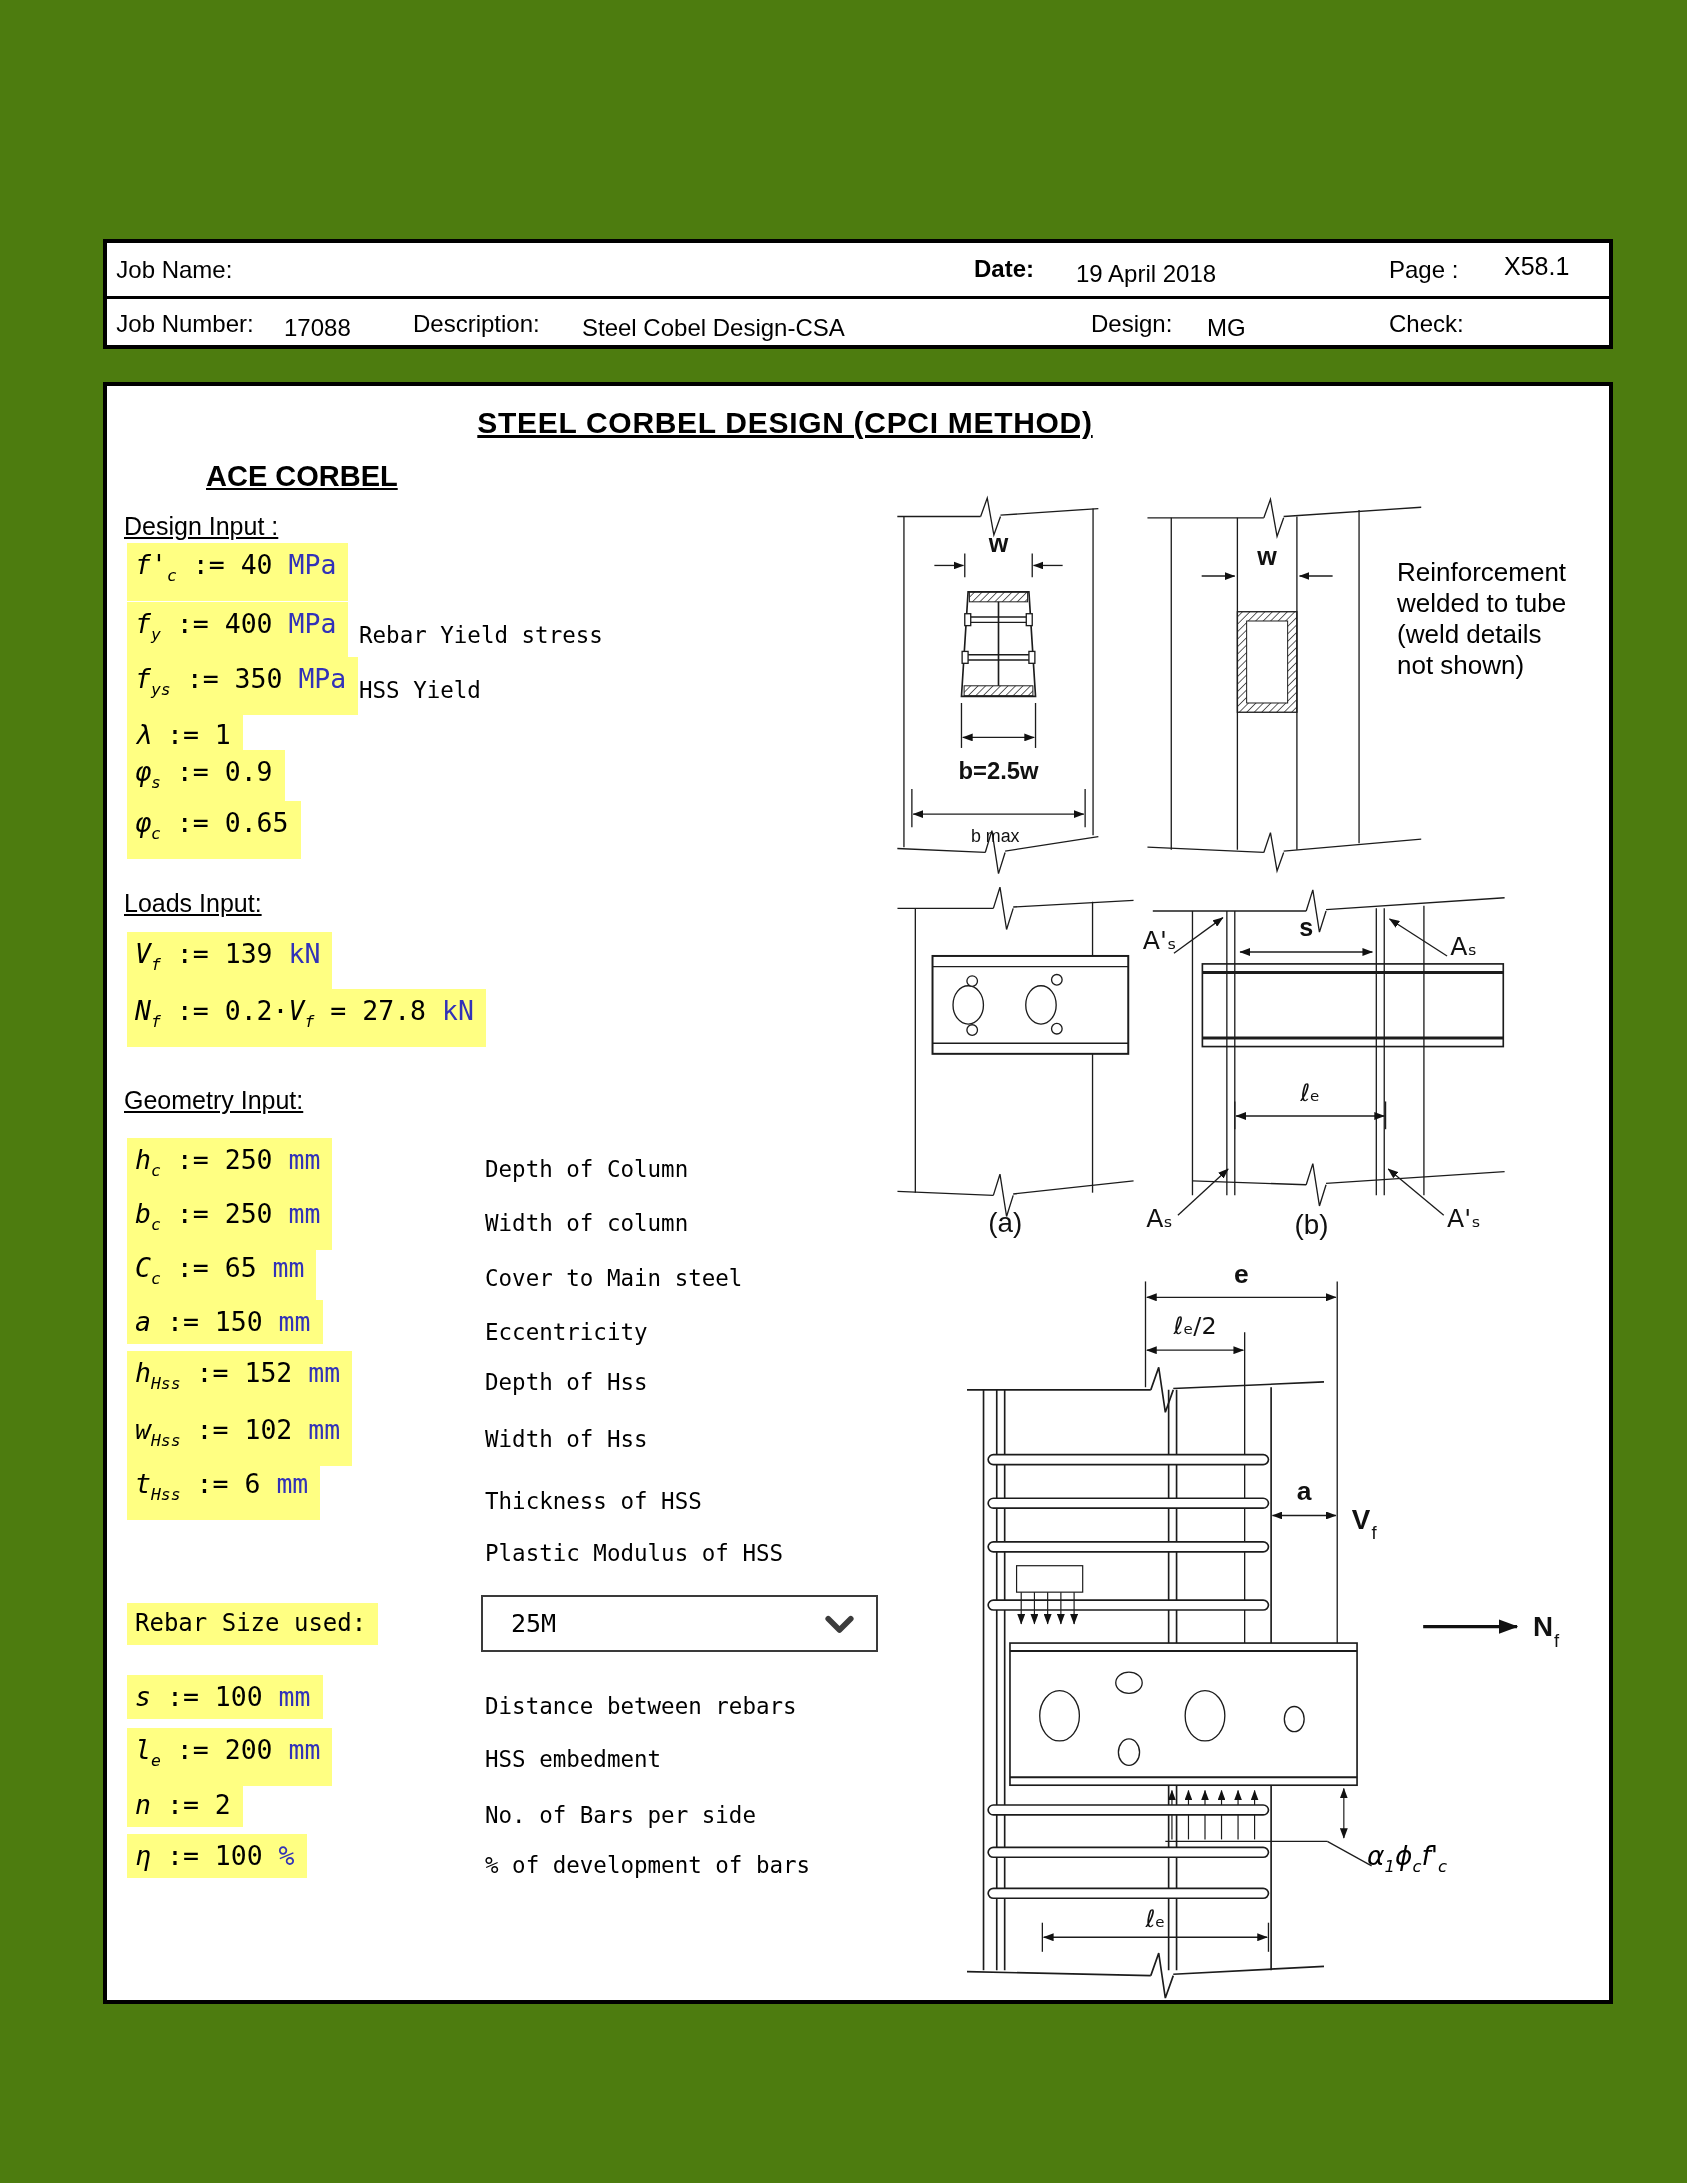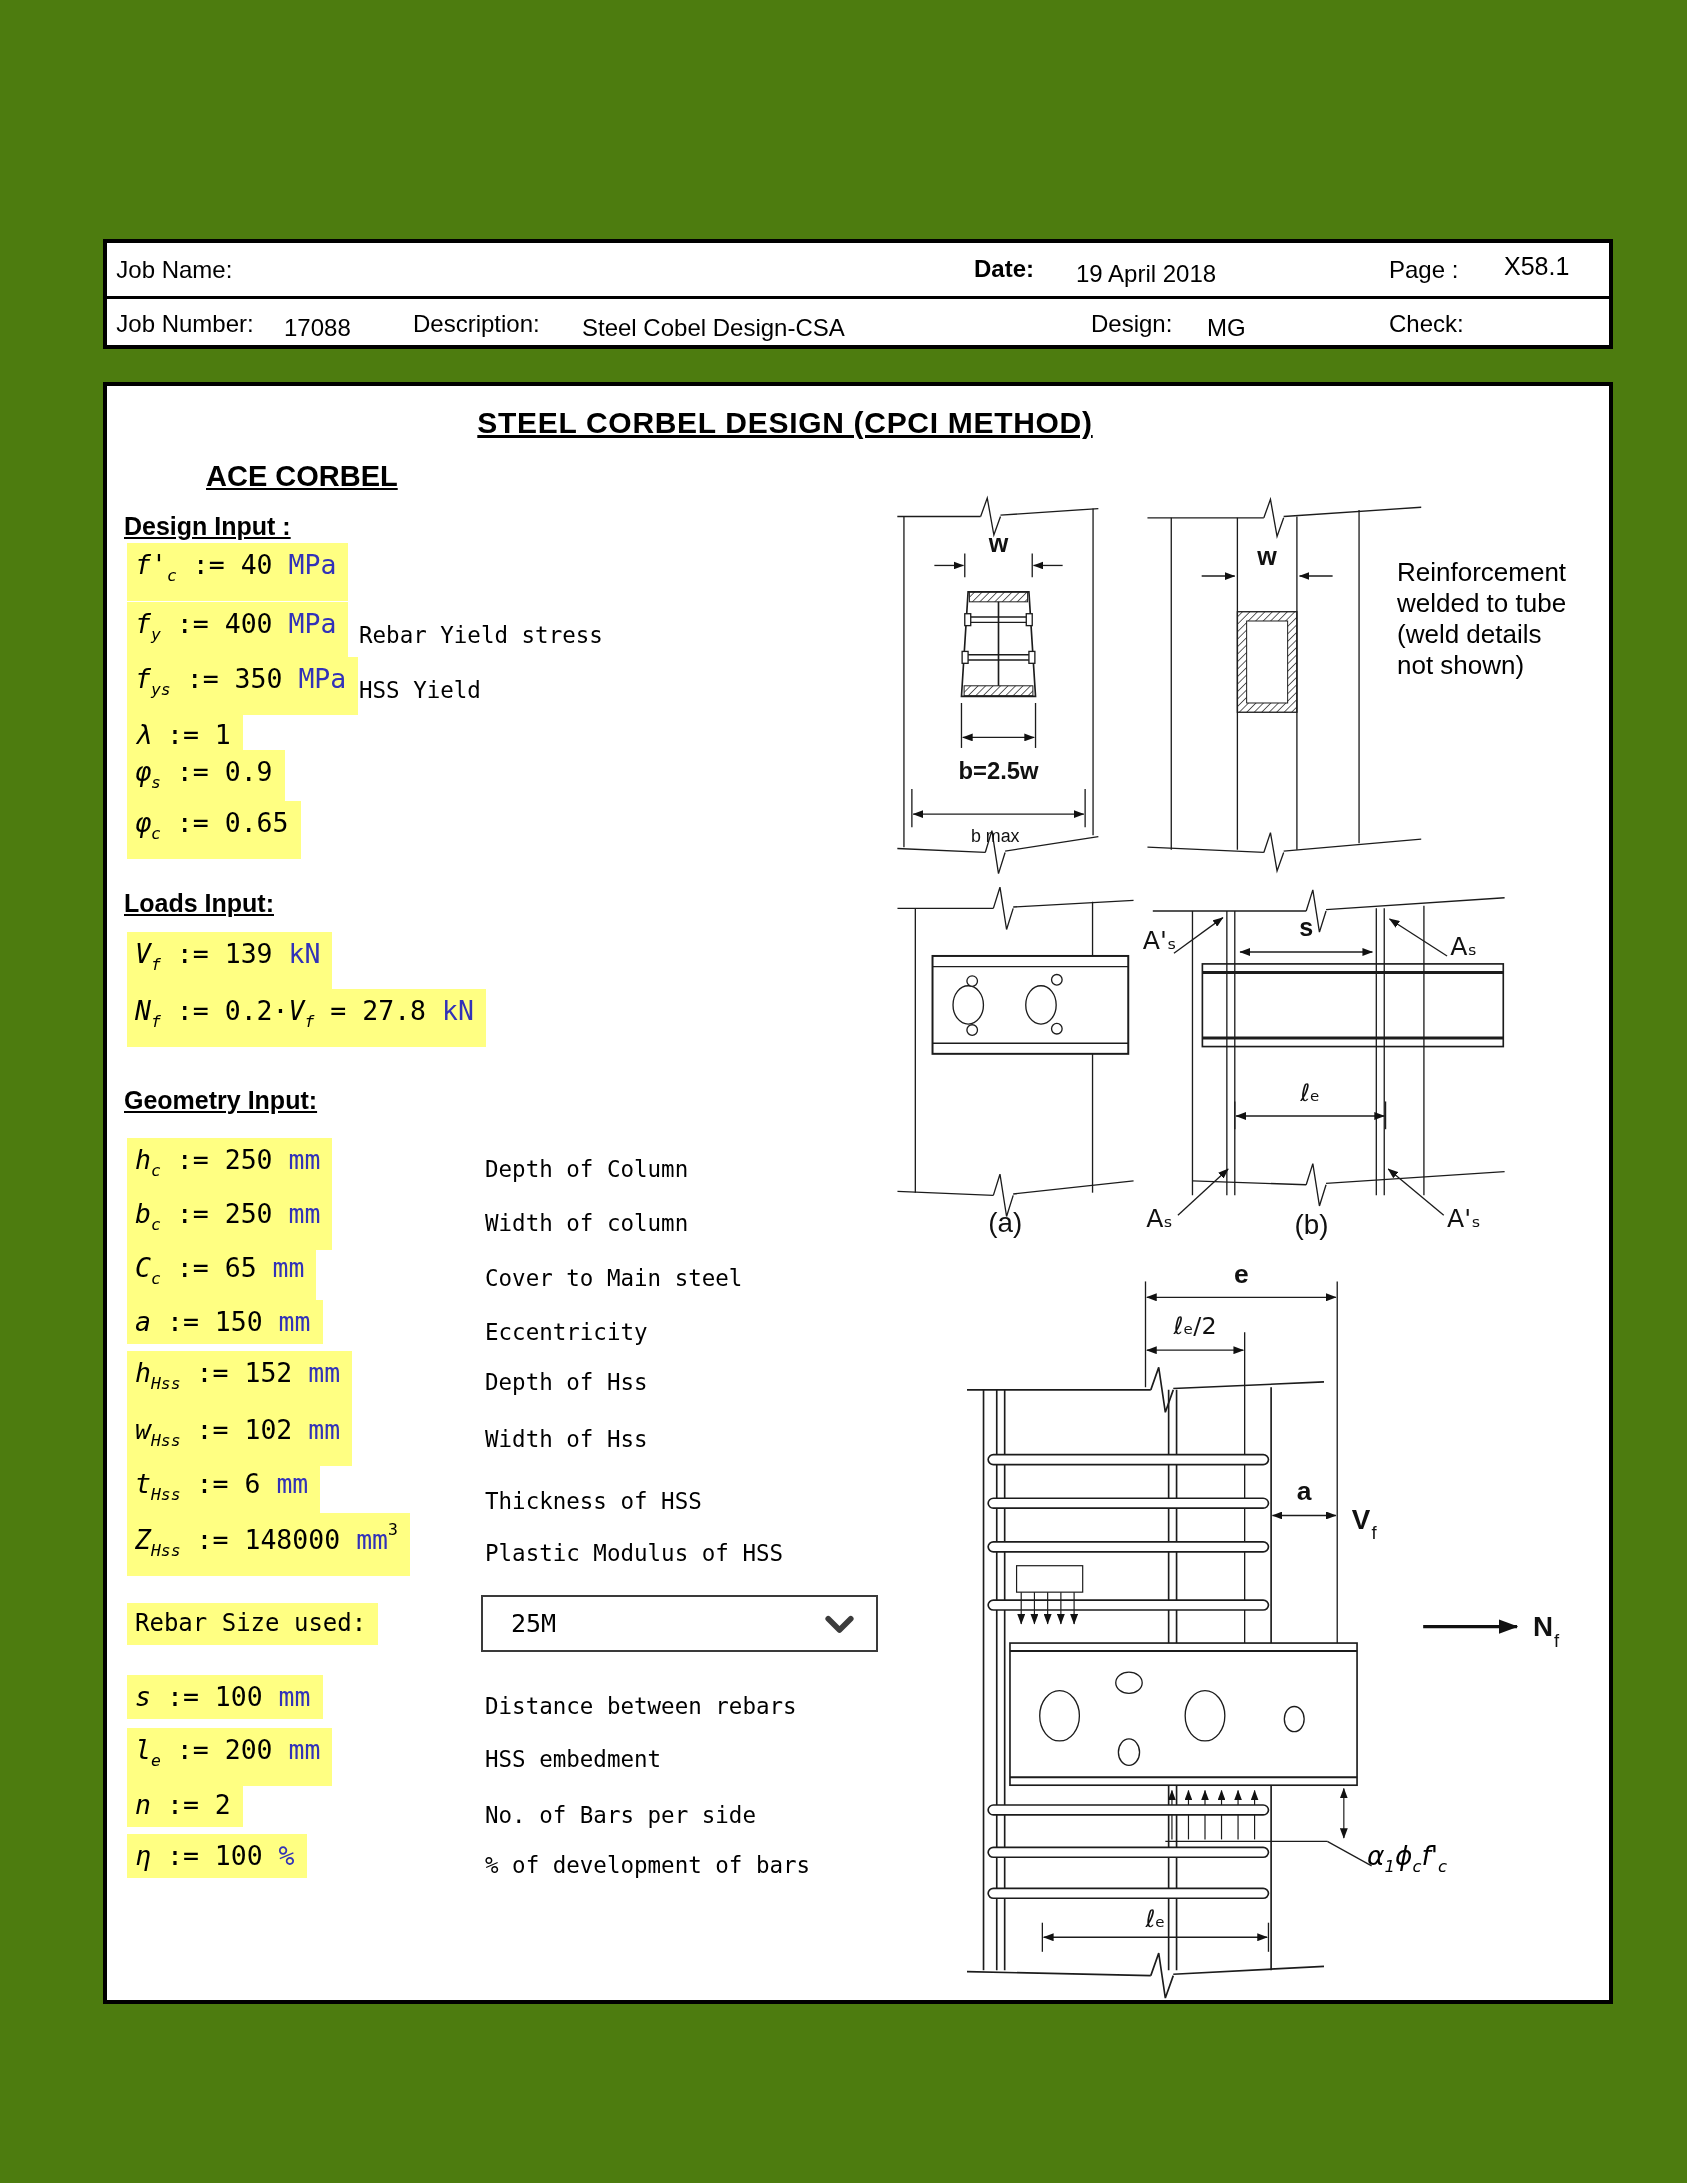--- a/index.html
+++ b/index.html
@@ -5,21 +5,21 @@
   html,body{margin:0;padding:0;background:#fff;}
   #page{position:relative;width:1687px;height:2183px;background:#4d7c0f;font-family:"Liberation Sans",sans-serif;color:#000;overflow:hidden;}
   
   #hdr{position:absolute;left:103px;top:239px;width:1510px;height:110px;border:4px solid #000;box-sizing:border-box;background:#fff;}
   #hdr .divider{position:absolute;left:0;right:0;top:53px;height:3.3px;background:#000;}
   #hdr span{position:absolute;font-size:24px;white-space:nowrap;}
   
   #main{position:absolute;left:103px;top:382px;width:1510px;height:1622px;border:4px solid #000;box-sizing:border-box;background:#fff;}
   .title{position:absolute;left:99px;top:20px;width:1158px;text-align:center;font-size:30px;font-weight:bold;text-decoration:underline;letter-spacing:0.7px;}
   .subtitle{position:absolute;left:99px;top:74px;width:1039px;font-size:29px;font-weight:bold;text-decoration:underline;}
-  .sechead{position:absolute;left:17px;font-size:25px;font-weight:bold;text-decoration:underline;}
+  .sechead{position:absolute;left:17px;font-size:25px;font-weight:normal;text-decoration:underline;}
   
   .hl{position:absolute;display:inline-block;background:#ffff82;padding:8px 12px 16px 8px;font-family:"DejaVu Sans Mono",monospace;font-size:26.5px;white-space:nowrap;line-height:1.05;}
   .sv{font-style:italic;}
   .ss{font-style:italic;font-size:0.62em;vertical-align:-0.45em;}
   .sp{font-size:0.62em;vertical-align:0.85em;}
   .su{color:#3232b8;text-align:right;}
   .desc{position:absolute;font-family:"DejaVu Sans Mono",monospace;font-size:22.5px;white-space:nowrap;}
   
   #dd{position:absolute;left:374px;top:1209px;width:397px;height:57px;border:2.6px solid #3a3a3a;box-sizing:border-box;background:#fff;}
   #dd .dd-value{position:absolute;left:28px;top:12px;font-family:"DejaVu Sans Mono",monospace;font-size:25px;}
@@ -80,21 +80,20 @@
     <span class="hl" style="left:20px;top:860px"><span class="sv">C</span><span class="ss">c</span><span class=""> := 65 </span><span class="su">mm</span></span>
     <span class="desc" style="left:378px;top:879px">Cover to Main steel</span>
     <span class="hl" style="left:20px;top:914px;padding-bottom:8px"><span class="sv">a</span><span class=""> := 150 </span><span class="su">mm</span></span>
     <span class="desc" style="left:378px;top:933px">Eccentricity</span>
     <span class="hl" style="left:20px;top:965px"><span class="sv">h</span><span class="ss">Hss</span><span class=""> := 152 </span><span class="su">mm</span></span>
     <span class="desc" style="left:378px;top:983px">Depth of Hss</span>
     <span class="hl" style="left:20px;top:1022px"><span class="sv">w</span><span class="ss">Hss</span><span class=""> := 102 </span><span class="su">mm</span></span>
     <span class="desc" style="left:378px;top:1040px">Width of Hss</span>
     <span class="hl" style="left:20px;top:1076px"><span class="sv">t</span><span class="ss">Hss</span><span class=""> := 6 </span><span class="su">mm</span></span>
     <span class="desc" style="left:378px;top:1102px">Thickness of HSS</span>
-    <span class="hl" style="left:20px;top:1127px"><span class="sv">Z</span><span class="ss">Hss</span><span class=""> := 148000 </span><span class="su">mm</span><span class="sp">3</span></span>
     <span class="desc" style="left:378px;top:1154px">Plastic Modulus of HSS</span>
 
     <span class="hl" style="left:20px;top:1217px;font-size:24px;padding-bottom:9.3px">Rebar Size used:</span>
     <div id="dd">
       <span class="dd-value">25M</span>
       <svg class="dd-chevron" viewBox="0 0 36 22">
         <polyline points="4,3 18,17 32,3" fill="none" stroke="#3c3c3c" stroke-width="7" stroke-linecap="round" stroke-linejoin="round"></polyline>
       </svg>
     </div>
 

